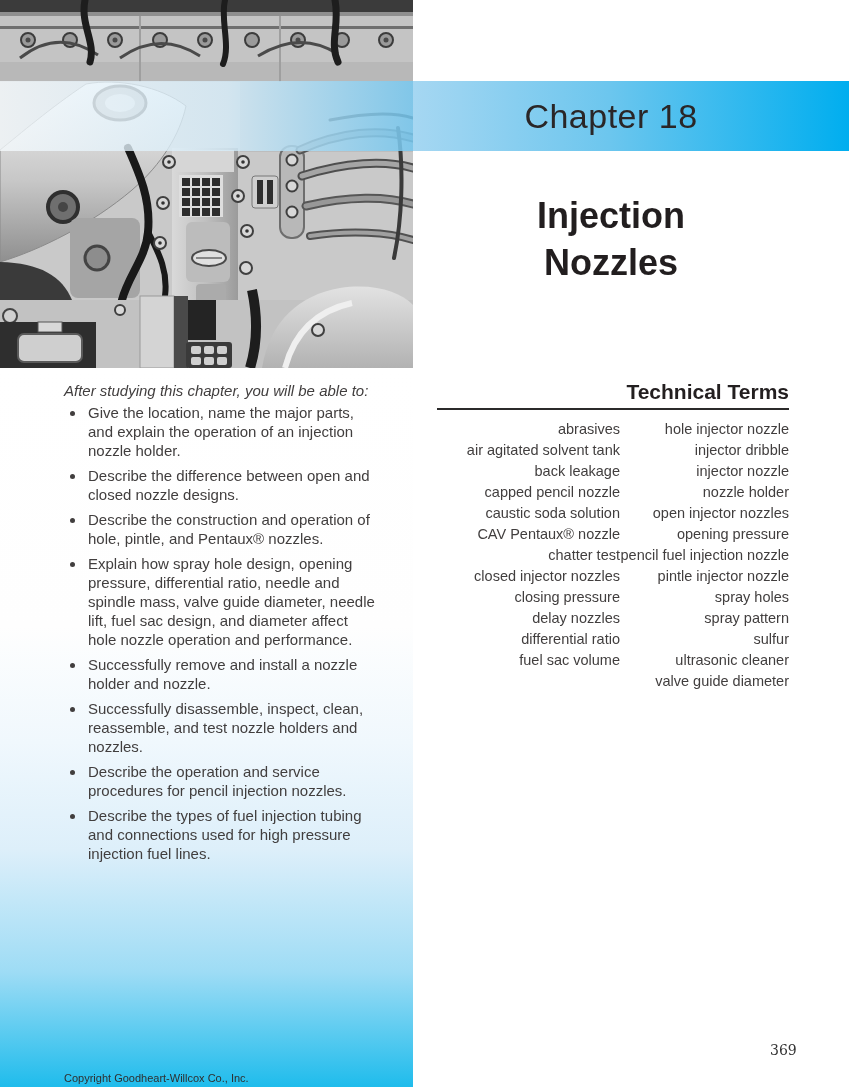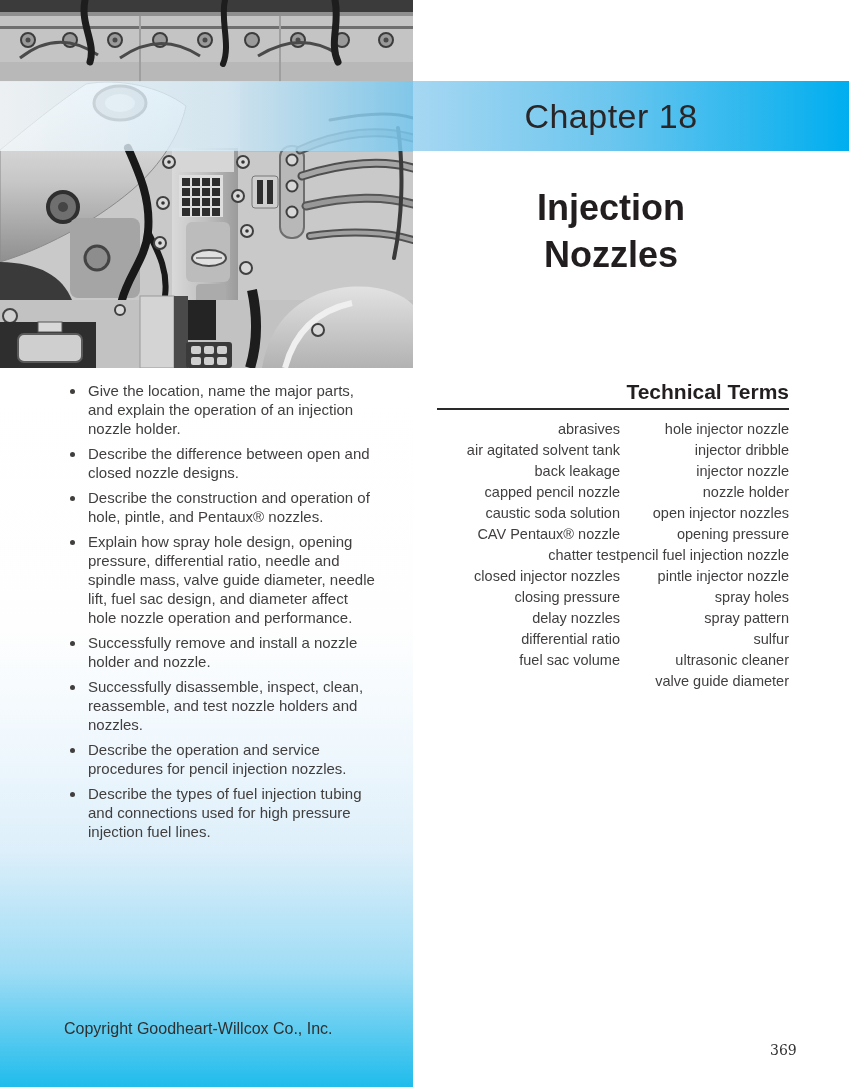--- a/index.html
+++ b/index.html
@@ -37,21 +37,21 @@
     position:absolute;left:413px;top:81px;width:436px;height:70px;
     background:linear-gradient(90deg,#a6d7f2 0%,#6cc6ee 45%,#00aeef 100%);
   }
   .chapter-band .chapter-label{
     position:absolute;left:0;top:0;width:396px;height:70px;
     line-height:70px;text-align:center;
     font-size:34px;font-weight:400;color:#2a2627;
     letter-spacing:0.5px;
   }
   .chapter-title{
-    position:absolute;left:413px;top:184px;width:396px;
+    position:absolute;left:413px;top:192px;width:396px;
     text-align:center;
     font-size:36px;line-height:47px;font-weight:700;color:#221e1f;
   }
   
   .objectives{
     position:absolute;left:64px;top:381px;width:340px;
     color:#413e3e;
   }
   .objectives .intro{
     font-style:italic;font-size:15px;line-height:19px;margin:0 0 3px 0;
@@ -74,22 +74,22 @@
   .terms .rule{
     height:0;border:none;border-top:2px solid #2b2a2a;margin:4px 0 9px 0;
   }
   .terms .cols{display:flex;}
   .terms .col{font-size:14.5px;line-height:21px;color:#413e3e;}
   .terms .col.left{width:183px;flex:0 0 183px;}
   .terms .col.right{flex:1;}
   .terms .col div{white-space:nowrap;}
   
   .copyright{
-    position:absolute;left:64px;top:1020px;
-    font-size:16px;color:#2f2f2f;
+    position:absolute;left:64px;top:1072px;
+    font-size:11px;color:#2f2f2f;
   }
   .page-number{
     position:absolute;left:770px;top:1042px;
     font-family:"DejaVu Serif",serif;font-size:14px;color:#333333;
   }
 </style>
 </head>
 <body>
 
 <div class="page">
@@ -268,20 +268,21 @@
   <div class="chapter-band">
     <div class="chapter-label">Chapter 18</div>
   </div>
 
   <div class="chapter-title">
     <div>Injection</div>
     <div>Nozzles</div>
   </div>
 
   <div class="objectives">
+    <p class="intro">After studying this chapter, you will be able to:</p>
     <ul>
       <li>Give the location, name the major parts, and explain the operation of an injection nozzle holder.</li>
       <li>Describe the difference between open and closed nozzle designs.</li>
       <li>Describe the construction and operation of hole, pintle, and Pentaux® nozzles.</li>
       <li>Explain how spray hole design, opening pressure, differential ratio, needle and spindle mass, valve guide diameter, needle lift, fuel sac design, and diameter affect hole nozzle operation and performance.</li>
       <li>Successfully remove and install a nozzle holder and nozzle.</li>
       <li>Successfully disassemble, inspect, clean, reassemble, and test nozzle holders and nozzles.</li>
       <li>Describe the operation and service procedures for pencil injection nozzles.</li>
       <li>Describe the types of fuel injection tubing and connections used for high pressure injection fuel lines.</li>
     </ul>

